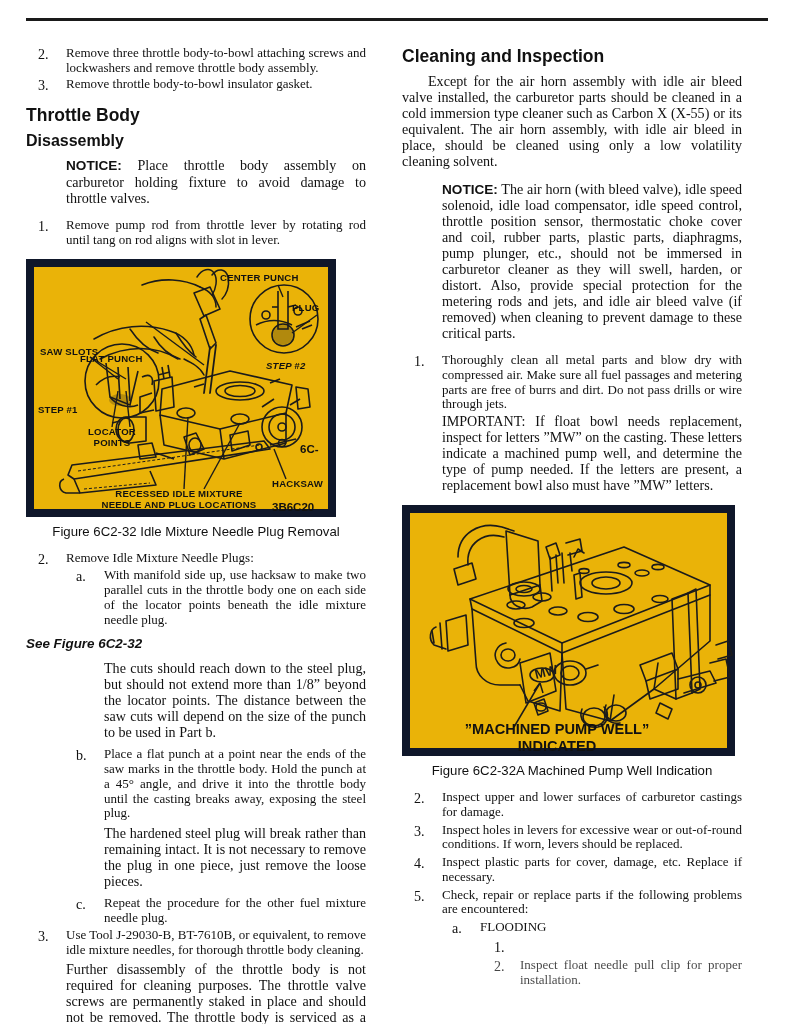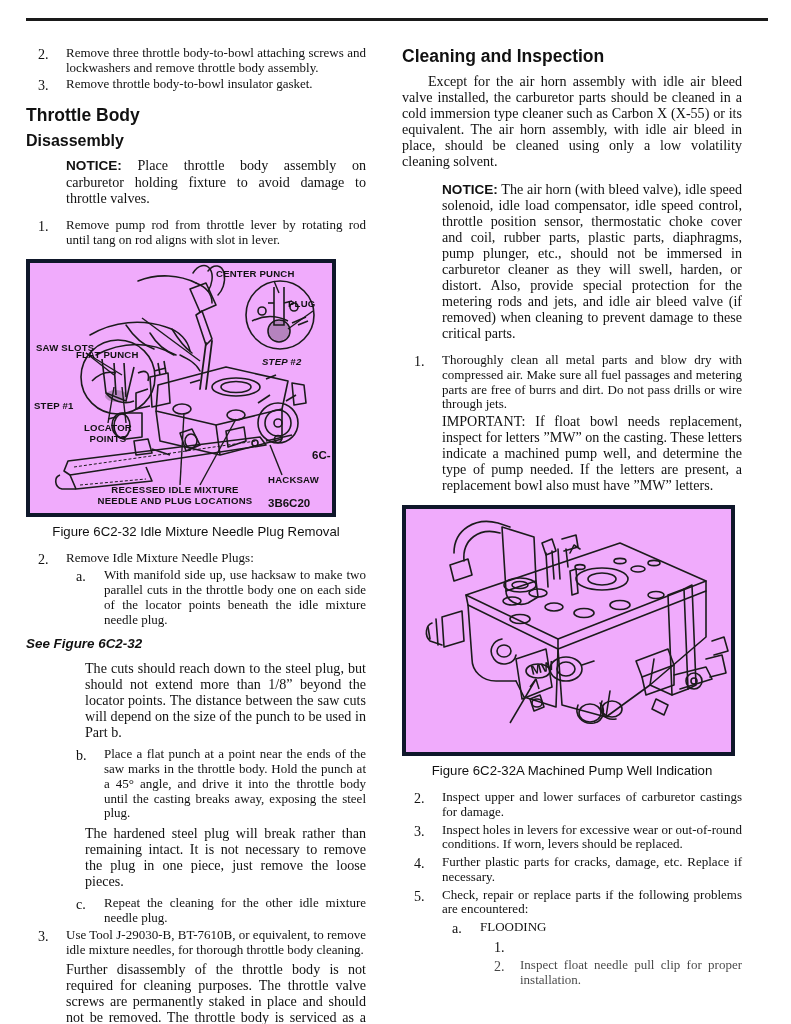--- a/index.html
+++ b/index.html
@@ -108,33 +108,33 @@
 
   
   .lvl2 { padding-left: 50px; }
   .lvl2 > .mark { width: 28px; }
 
   
   .lvl3 { padding-left: 92px; }
   .lvl3 > .mark { width: 26px; }
 
   .block-ind1 { margin-left: 40px; }  
-  .block-ind2 { margin-left: 59px; }
+  .block-ind2 { margin-left: 78px; }
 
   .notice-word { font-family: "Liberation Sans", sans-serif; font-weight: bold; font-size: 13.6px; }
   .imp-word { font-weight: normal; }
 
   .gap-s { height: 7px; }
   .gap-m { height: 12px; }
 
   
   .figbox {
     position: relative;
-    border: 4px solid #0f172a;
-    background: #f0abfc;
+    border: 8px solid #0f172a;
+    background: #eab308;
     box-sizing: border-box;
   }
   .figcap {
     font-family: "Liberation Sans", sans-serif;
     font-size: 13.2px;
     text-align: center;
     margin-top: 7px;
     color: #111;
   }
   .fig-label {
@@ -324,21 +324,21 @@
       <div class="fig-label" style="left:258px;top:36px;">PLUG</div>
       <div class="fig-label" style="left:232px;top:94px;font-style:italic;">STEP #2</div>
       <div class="fig-label" style="left:46px;top:44px;margin-top:43px;">FLAT PUNCH</div>
       <div class="fig-label" style="left:6px;top:80px;">SAW SLOTS</div>
       <div class="fig-label" style="left:4px;top:138px;">STEP #1</div>
       <div class="fig-label c" style="left:30px;top:160px;width:96px;">LOCATOR
 POINTS</div>
       <div class="fig-label c" style="left:52px;top:222px;width:186px;">RECESSED IDLE MIXTURE
 NEEDLE AND PLUG LOCATIONS</div>
       <div class="fig-label" style="left:238px;top:212px;">HACKSAW</div>
-      <div class="fig-id" style="left:266px;top:186px;margin-left:16px;">6C-</div>
+      <div class="fig-id" style="left:266px;top:176px;">6C-</div>
       <div class="fig-id" style="left:238px;top:234px;">3B6C20</div>
     </div>
     <div class="figcap">Figure 6C2-32 Idle Mixture Needle Plug Removal</div>
 
     <div class="gap-m"></div>
 
     <div class="li lvl1">
       <div class="mark">2.</div>
       <div class="body">Remove Idle Mixture Needle Plugs:</div>
     </div>
@@ -357,21 +357,21 @@
       <div class="mark">b.</div>
       <div class="body">Place a flat punch at a point near the ends of the saw marks in the throttle body. Hold the punch at a 45° angle, and drive it into the throttle body until the casting breaks away, exposing the steel plug.</div>
     </div>
 
     <div class="para block-ind2" style="margin-top:4px;">The hardened steel plug will break rather than remaining intact. It is not necessary to remove the plug in one piece, just remove the loose pieces.</div>
 
     <div class="gap-s"></div>
 
     <div class="li lvl2">
       <div class="mark">c.</div>
-      <div class="body">Repeat the cleaning for the other idle mixture needle plug.</div>
+      <div class="body">Repeat the procedure for the other fuel mixture needle plug.</div>
     </div>
     <div class="li lvl1" style="margin-top:3px;">
       <div class="mark">3.</div>
       <div class="body">Use Tool J-29030-B, BT-7610B, or equivalent, to remove idle mixture needles, for thorough throttle body cleaning.</div>
     </div>
 
     <div class="para" style="margin-left:40px;margin-top:3px;">Further disassembly of the throttle body is not required for cleaning purposes. The throttle valve screws are permanently staked in place and should not be removed. The throttle body is serviced as a complete assembly.</div>
   </div>
 
   <div class="col col-right">
@@ -479,36 +479,38 @@
         </g>
 
         <text x="126" y="166" font-family="Liberation Sans, sans-serif" font-size="13" font-weight="bold" fill="#1b1b1b" transform="rotate(-14 126 166)">MW</text>
 
         <g fill="none" stroke="#1b1b1b" stroke-width="1.5">
           <path d="M104 214 L130 170"></path>
           <path d="M130 170 L124 178 M130 170 L133 180"></path>
         </g>
       </svg>
 
+      <div class="mw-label" style="left:22px;top:208px;width:250px;">”MACHINED PUMP WELL”
+INDICATED</div>
     </div>
     <div class="figcap">Figure 6C2-32A Machined Pump Well Indication</div>
 
     <div class="gap-m"></div>
 
     <div class="li lvl1">
       <div class="mark">2.</div>
       <div class="body">Inspect upper and lower surfaces of carburetor castings for damage.</div>
     </div>
     <div class="li lvl1" style="margin-top:3px;">
       <div class="mark">3.</div>
       <div class="body">Inspect holes in levers for excessive wear or out-of-round conditions. If worn, levers should be replaced.</div>
     </div>
     <div class="li lvl1" style="margin-top:3px;">
       <div class="mark">4.</div>
-      <div class="body">Further plastic parts for cracks, damage, etc. Replace if necessary.</div>
+      <div class="body">Inspect plastic parts for cover, damage, etc. Replace if necessary.</div>
     </div>
     <div class="li lvl1" style="margin-top:3px;">
       <div class="mark">5.</div>
       <div class="body">Check, repair or replace parts if the following problems are encountered:</div>
     </div>
 
     <div class="li lvl2" style="margin-top:3px;">
       <div class="mark">a.</div>
       <div class="body">FLOODING</div>
     </div>

